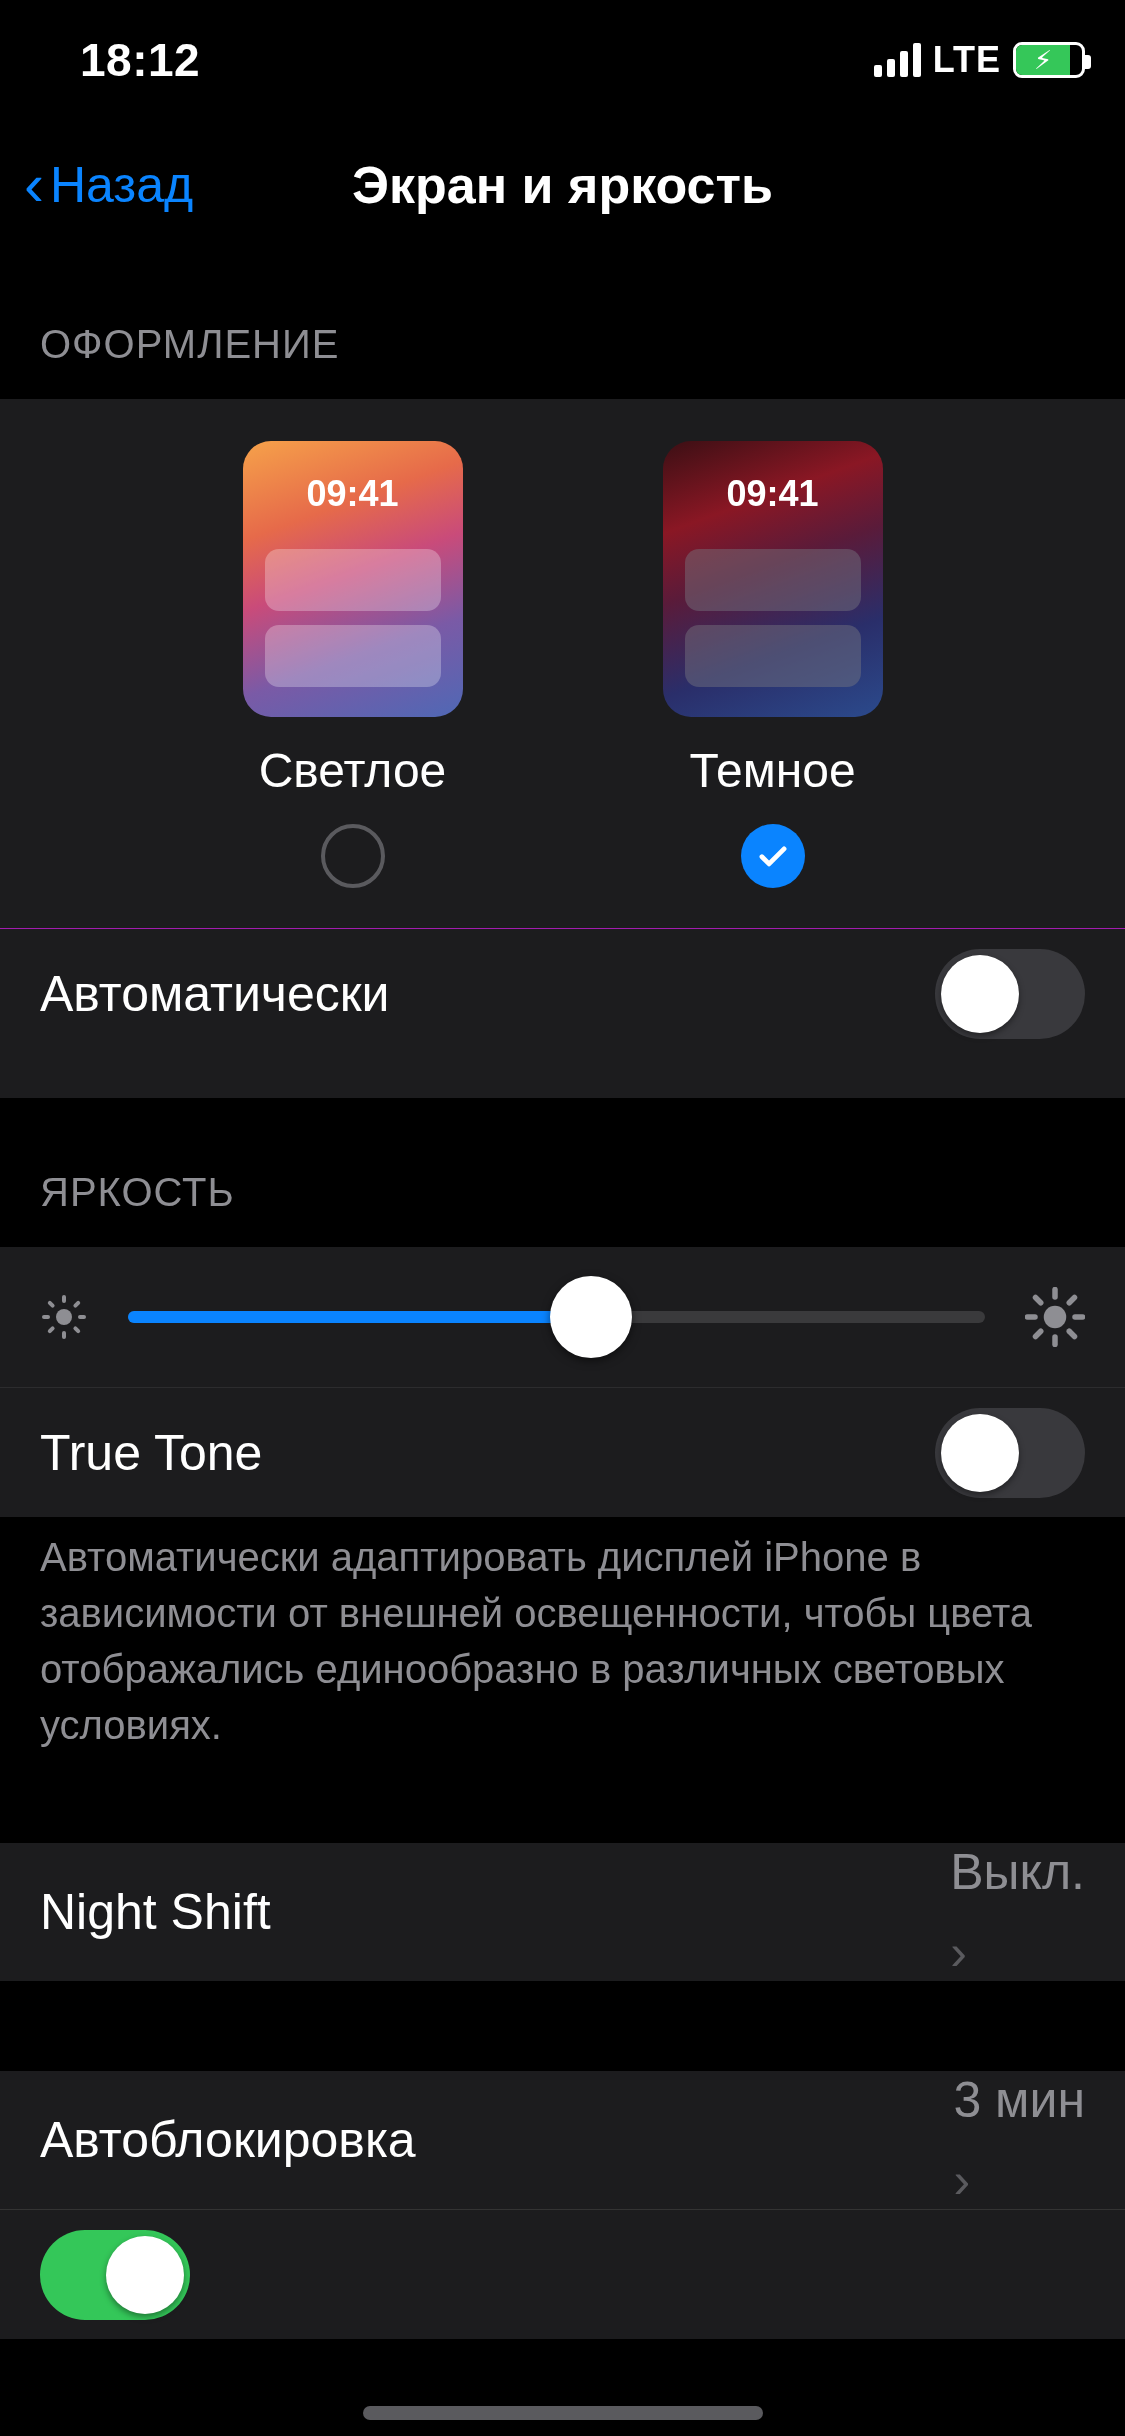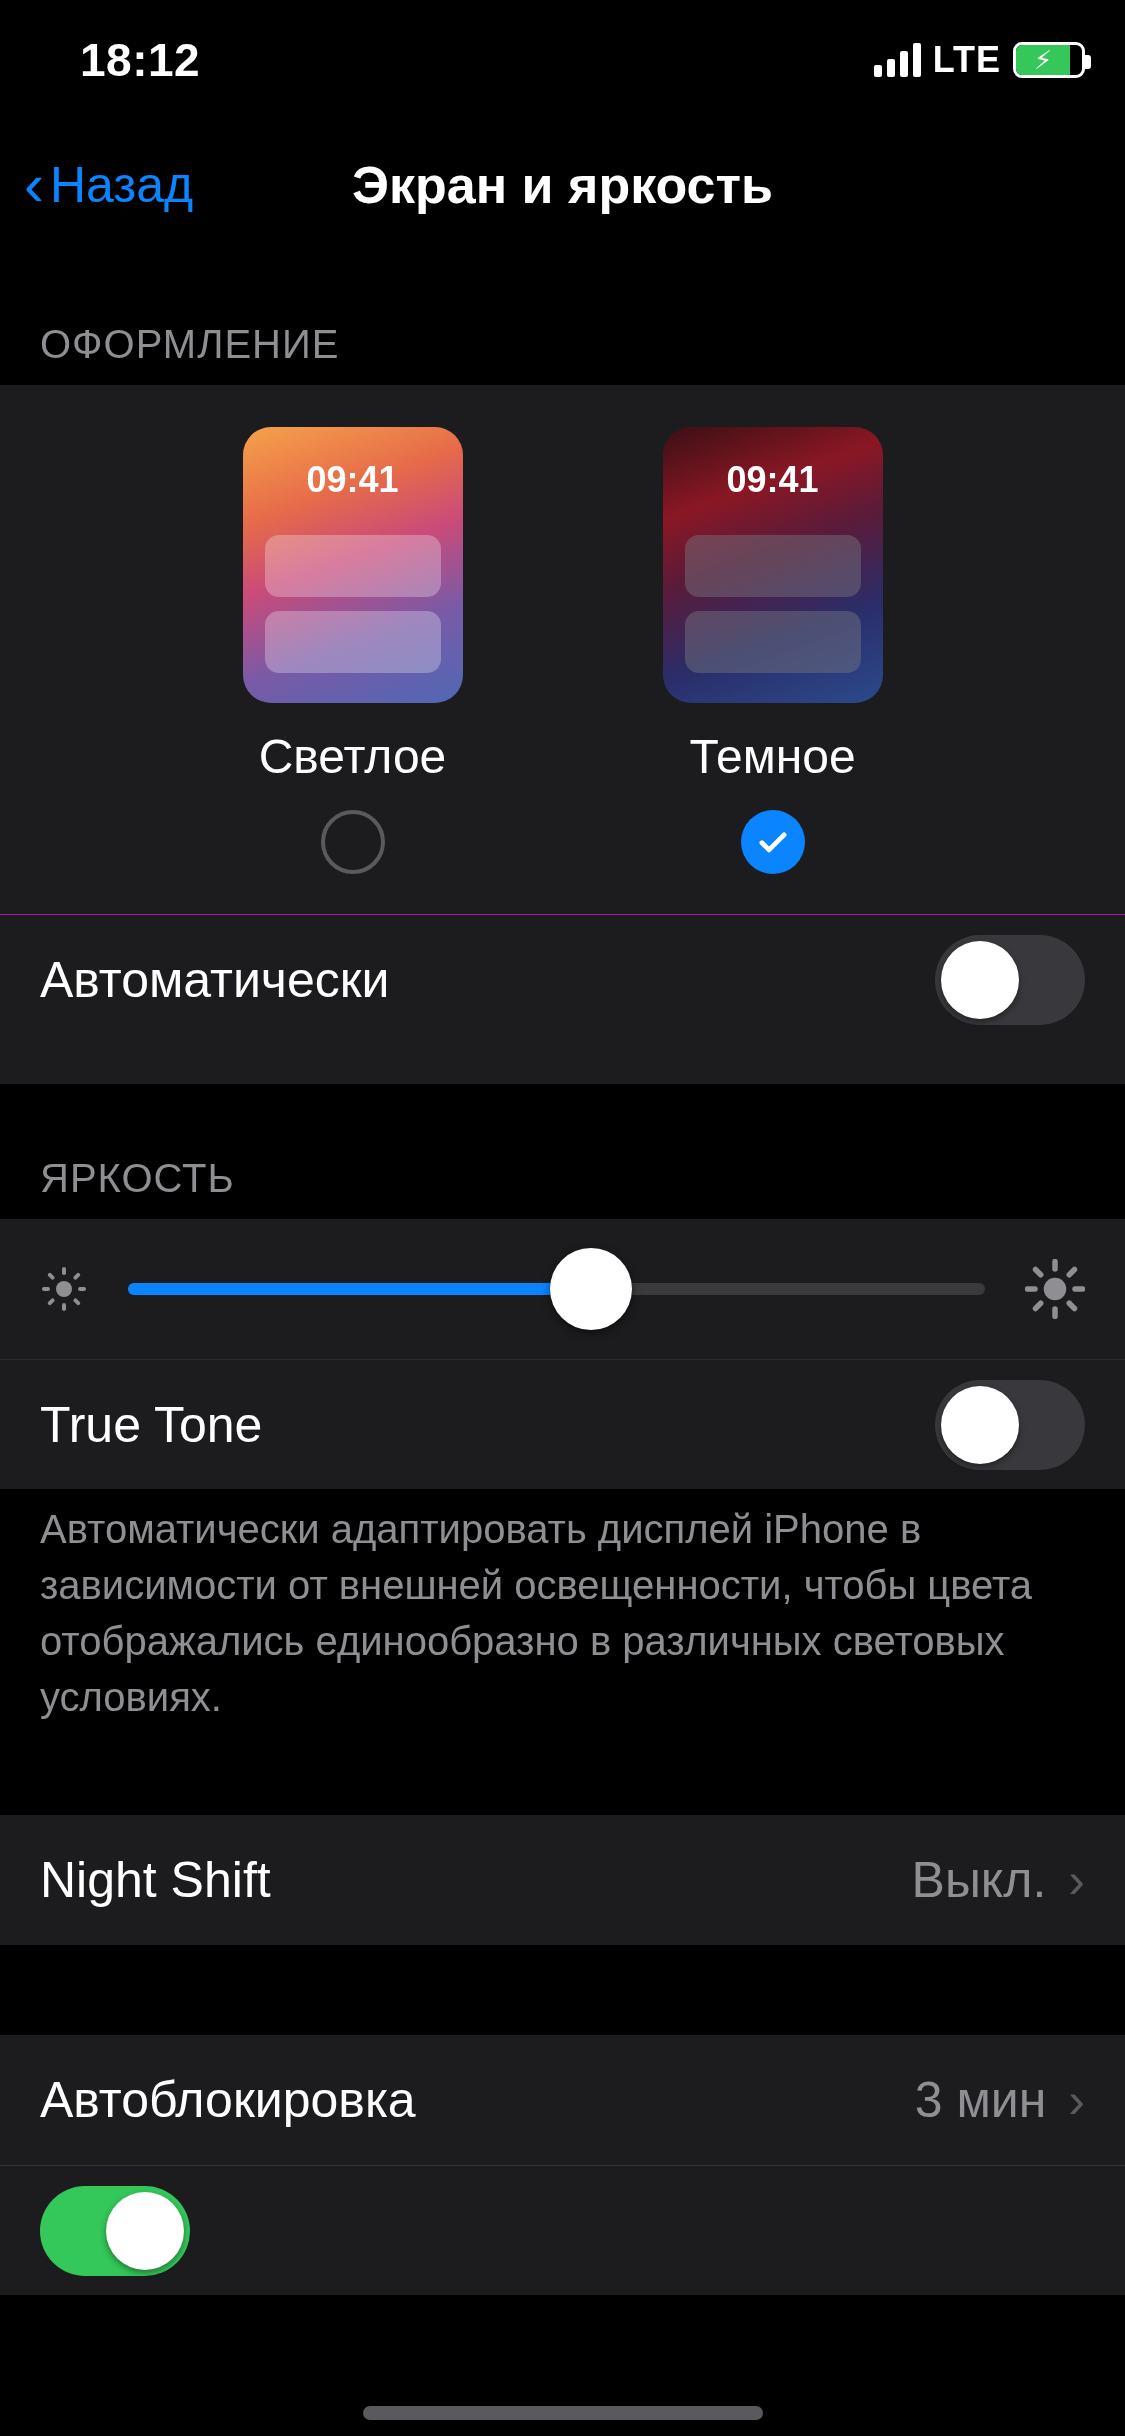--- a/index.html
+++ b/index.html
@@ -20,27 +20,27 @@
   .battery-fill { height: 100%; width: 82%; background: #35c759; border-radius: 6px 0 0 6px; display:flex; align-items:center; justify-content:center;}
   .bolt { color:#fff; font-size:26px; line-height:1;}
 
   
   .navbar { position: relative; height: 130px; display: flex; align-items: center; border-bottom: 1px solid #000; }
   .back { display: flex; align-items: center; gap: 6px; color: #0a84ff; font-size: 50px; position: absolute; left: 24px; }
   .back-chevron { font-size: 60px; font-weight: 400; line-height: 1; }
   .nav-title { margin: 4px auto; font-size: 52px; font-weight: 700; }
 
   
-  .section-header { padding: 72px 40px 18px; font-size: 40px; letter-spacing: 1px; color: #8e8e93; text-transform: uppercase; }
+  .section-header { padding: 72px 40px 32px; font-size: 40px; letter-spacing: 1px; color: #8e8e93; text-transform: uppercase; }
   .group { background: #1c1c1e; }
   .row { display: flex; align-items: center; justify-content: space-between; padding: 0 40px; min-height: 130px; }
   .row + .row { border-top: 1px solid #333; }
   .row-label { font-size: 50px; color: #fff; }
   .row-value { font-size: 50px; color: #8e8e93; }
-  .row-right { display: flex; align-items: center; gap: 22px; }
+  .row-right { display: flex; gap: 22px; flex-direction: column; }
   .chevron { color: #5a5a5e; font-size: 50px; }
   .footer { padding: 12px 40px 30px; font-size: 40px; line-height: 1.4; color: #8e8e93; }
 
   
   .appearance { background: #1c1c1e; padding: 42px 0 40px; }
   .previews { display: flex; justify-content: center; gap: 200px; }
   .preview-col { display: flex; flex-direction: column; align-items: center; gap: 26px; }
   .phone { width: 220px; height: 276px; border-radius: 28px; overflow: hidden; position: relative; }
   .phone-light { background: linear-gradient(160deg, #f6a24a 0%, #e66a4a 28%, #c94b7a 48%, #7a5aa6 72%, #4f68b5 100%); }
   .phone-dark  { background: linear-gradient(160deg, #3b0f14 0%, #8a1724 26%, #5a1b3a 46%, #2a2e6a 72%, #2b4a8c 100%); }

